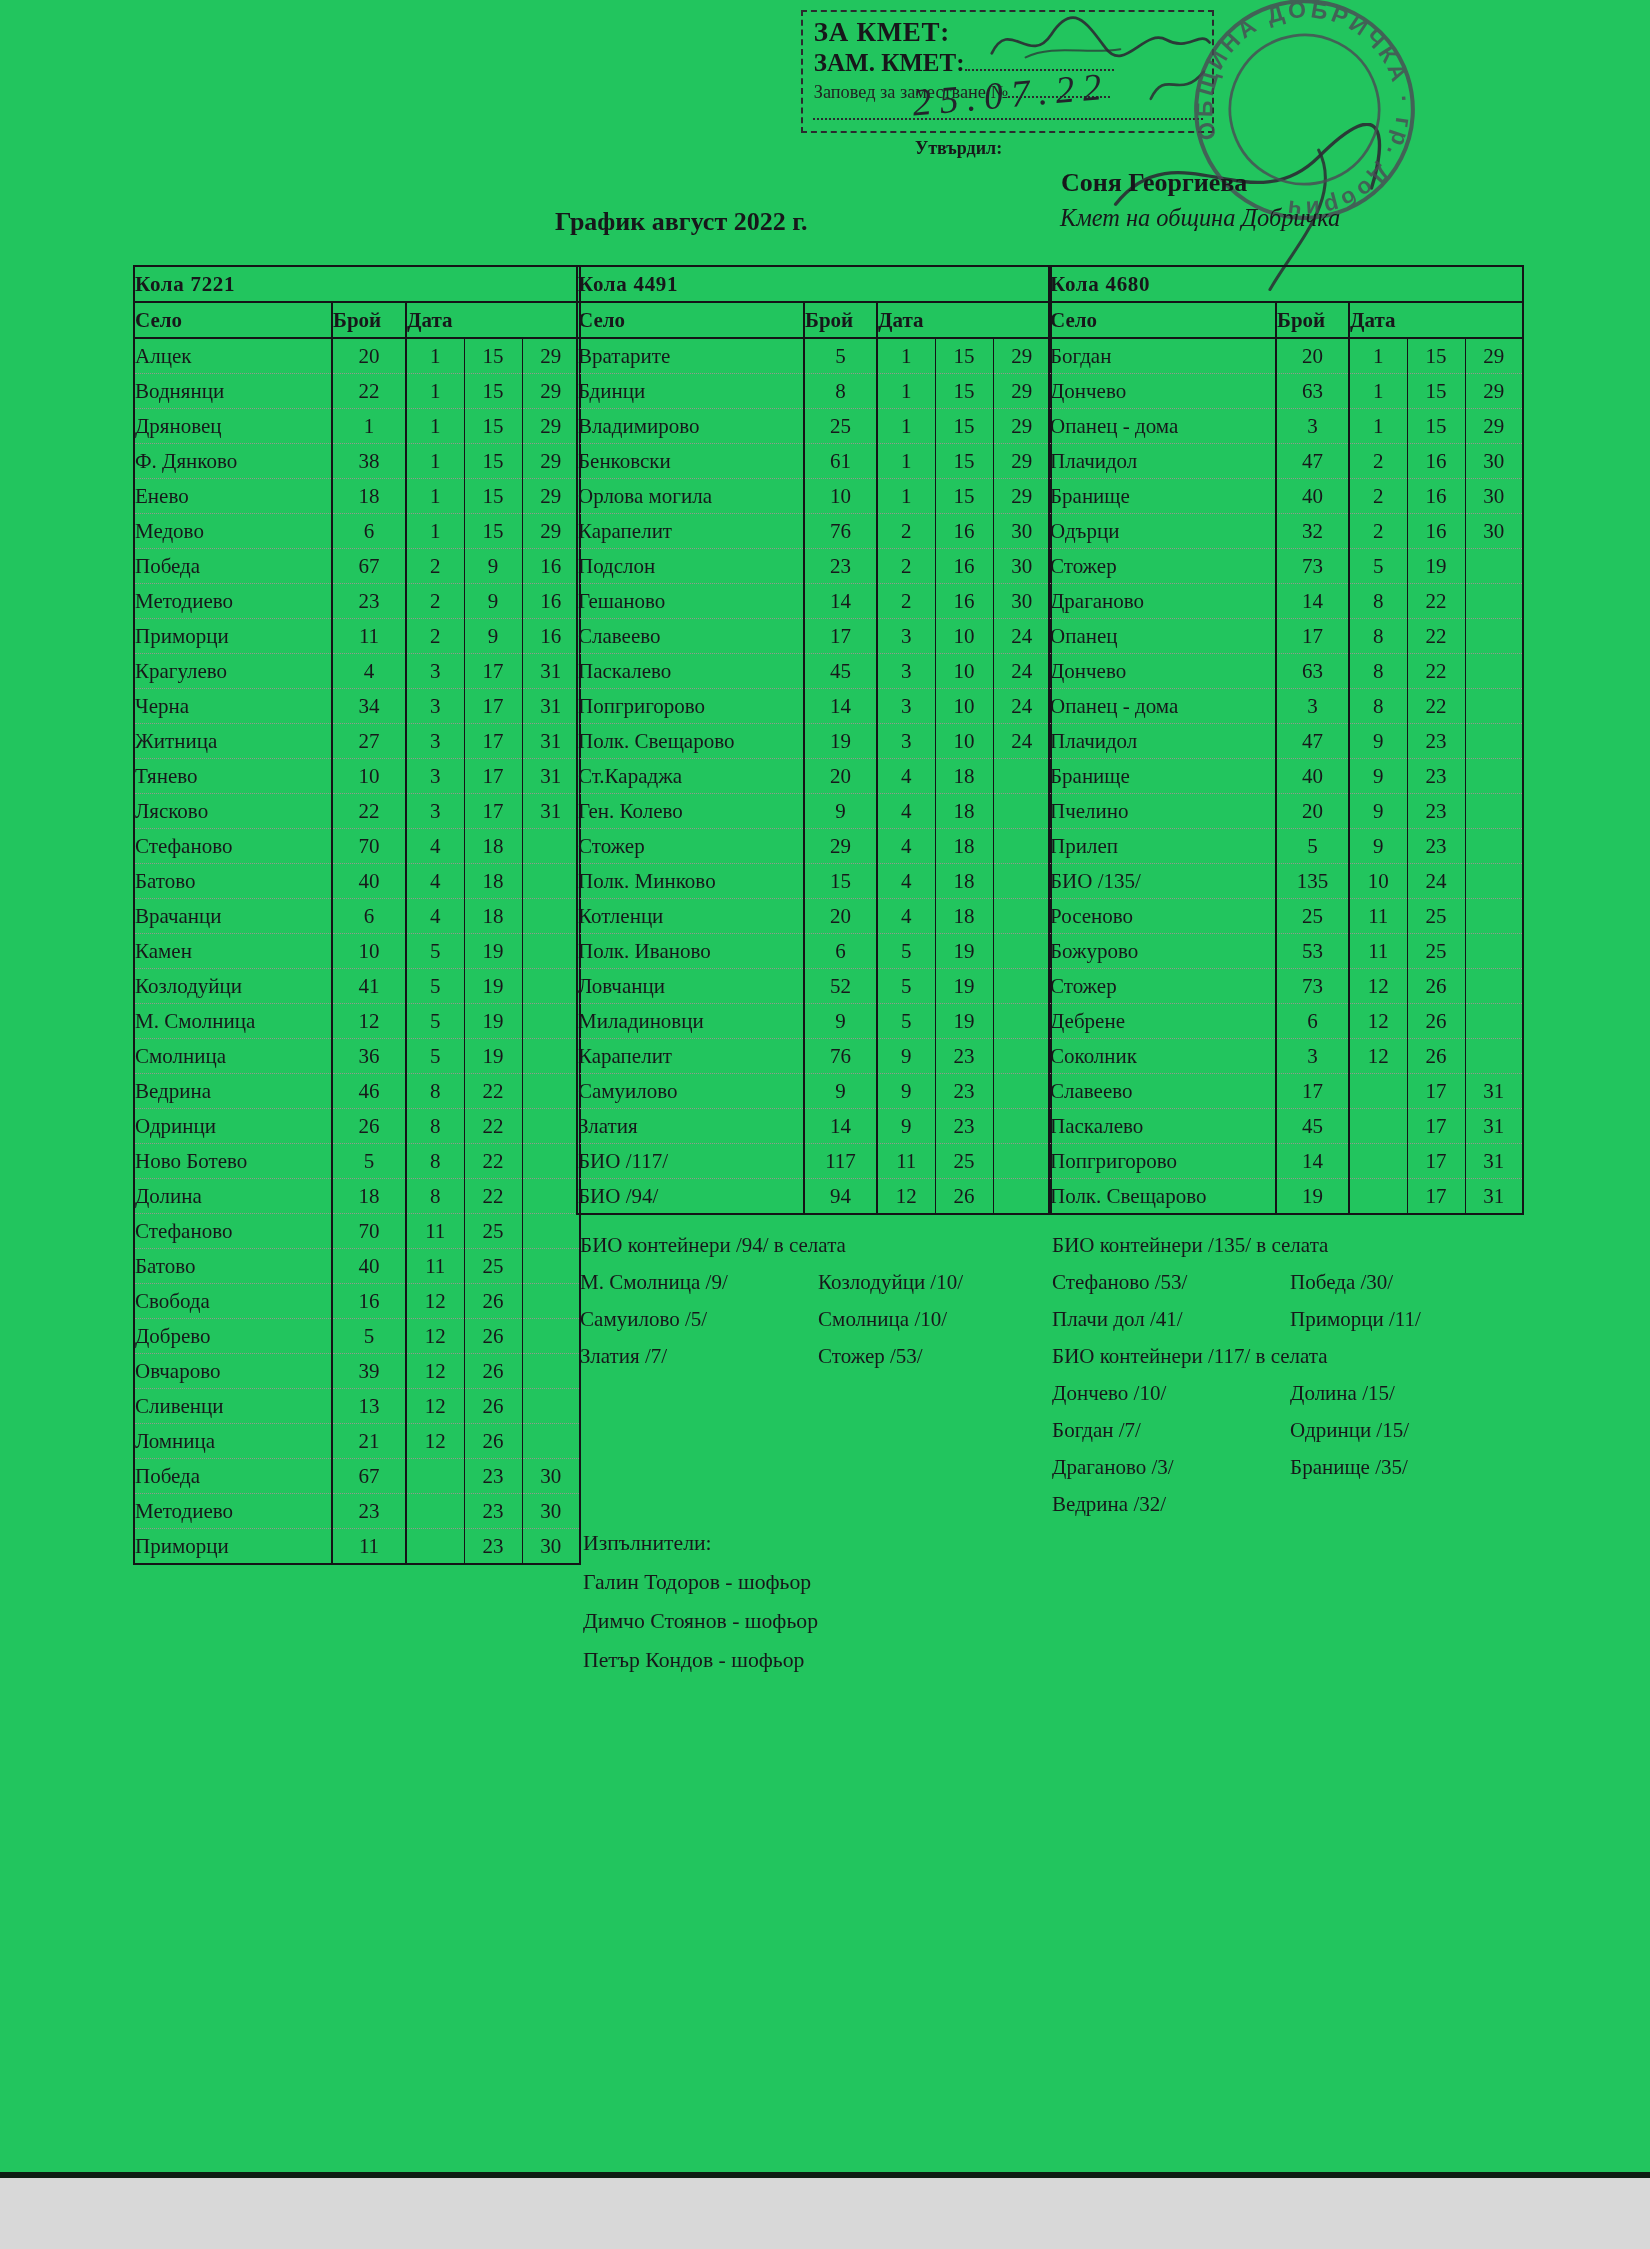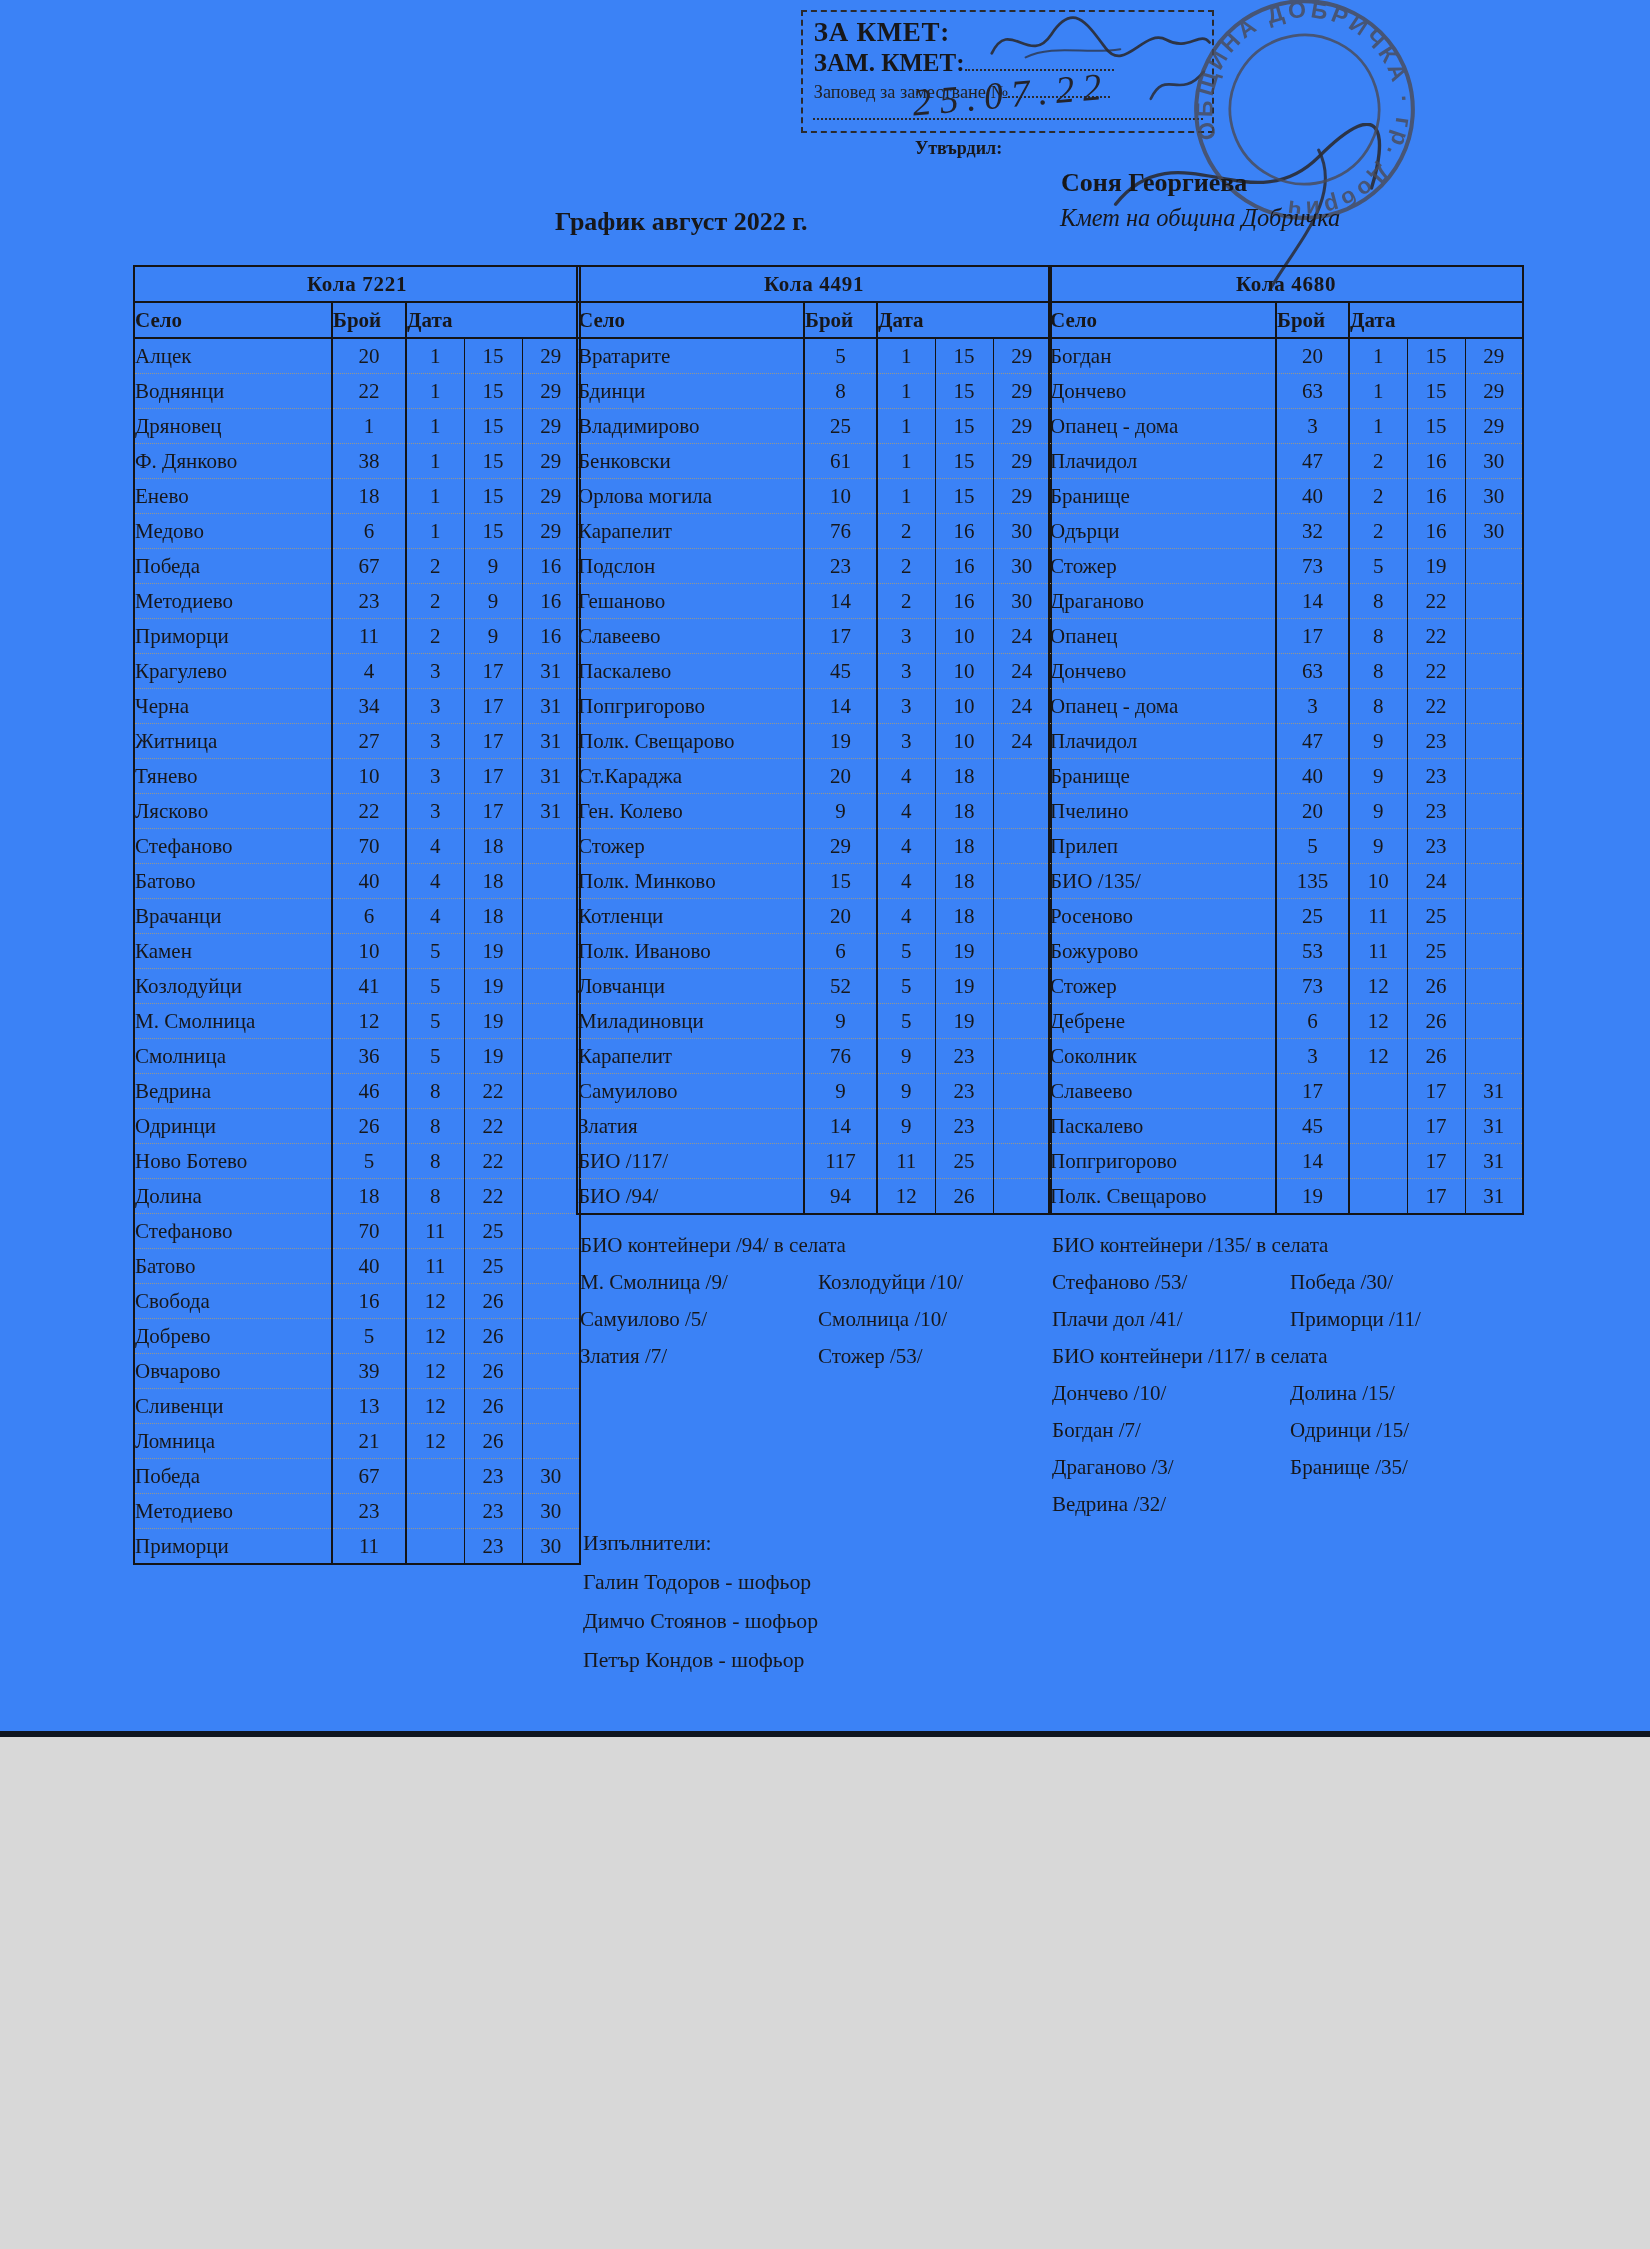--- a/index.html
+++ b/index.html
@@ -1,19 +1,19 @@
 <!DOCTYPE html>
 <html style="font-size:10.8px"><head>
 <meta charset="utf-8">
 <style>
   * { box-sizing: border-box; }
   html,body { margin:0; padding:0; background:#d8d8d8; }
   .page {
-    position:relative; width:1651px; height:1737px; margin:0 auto;
-    background:#3b82f6; color:#17171a; overflow:hidden;
+    position:relative; width:1651px; height:2178px; margin:0 auto;
+    background:#22c55e; color:#17171a; overflow:hidden;
     font-family:"Liberation Serif","DejaVu Serif",serif;
   }
 
   
   .stamp-box {
     position:absolute; left:801px; top:9.5px; width:413px; height:123px;
     border:2px dashed #2a2a2e; padding:5.4px 10.8px 4.1px 10.8px;
   }
   .sb-l1 { font-size:27px; font-weight:bold; letter-spacing:0.7px; line-height:31px; }
   .sb-l2 { font-size:25px; font-weight:bold; line-height:30px; }
@@ -40,21 +40,21 @@
   .col { position:absolute; top:265px; }
   .col-1 { left:133px;  width:449px; }
   .col-2 { left:576px;  width:479px; }
   .col-3 { left:1048px; width:479px; }
 
   table.grp { border-collapse:collapse; table-layout:fixed; border:2.7px solid #141417; }
   table.grp th, table.grp td {
     height:35px; padding:0; font-size:21px; line-height:34px;
     white-space:nowrap; overflow:hidden;
   }
-  th.kola { font-size:23px; font-weight:bold; text-align:center; border-bottom:2px solid #141417; letter-spacing:0.7px; }
+  th.kola { font-size:23px; font-weight:bold; text-align:left; border-bottom:2px solid #141417; letter-spacing:0.7px; }
   th.h    { font-weight:bold; font-size:21.7px; text-align:left; border-bottom:2px solid #141417; }
   th.h-selo, th.h-broy { border-right:2px solid #141417; }
   td.c-selo { text-align:left; padding-left:8.1px; border-right:2px solid #141417; border-bottom:1.4px dotted #96968e; }
   td.c-broy { text-align:center; border-right:2px solid #141417; border-bottom:1.4px dotted #96968e; }
   td.c-date { text-align:center; border-right:1.4px solid #141417; border-bottom:1.4px dotted #96968e; }
 
   
   .notes { margin-top:12.2px; padding-left:4.1px; font-size:21px; }
   .note-title { height:37px; line-height:37px; white-space:nowrap; }
   .note-line  { height:37px; line-height:37px; white-space:nowrap; }

